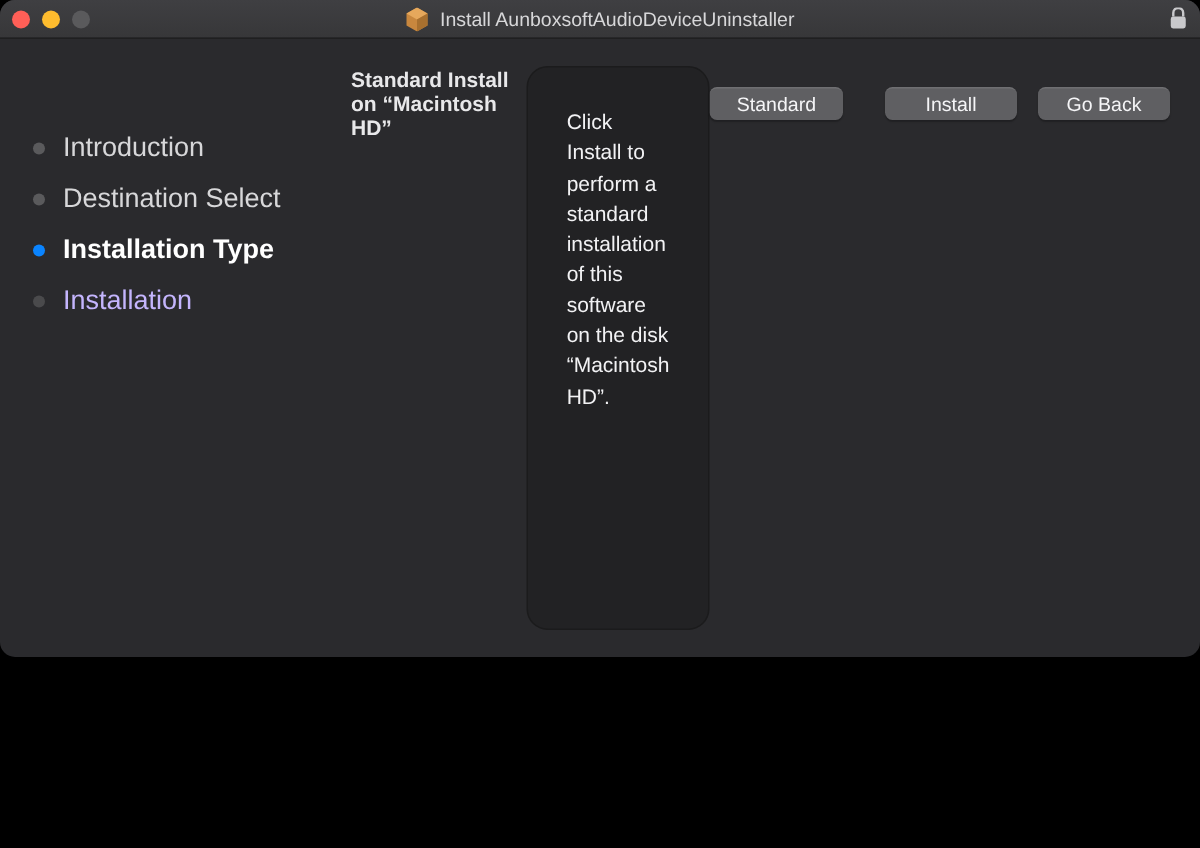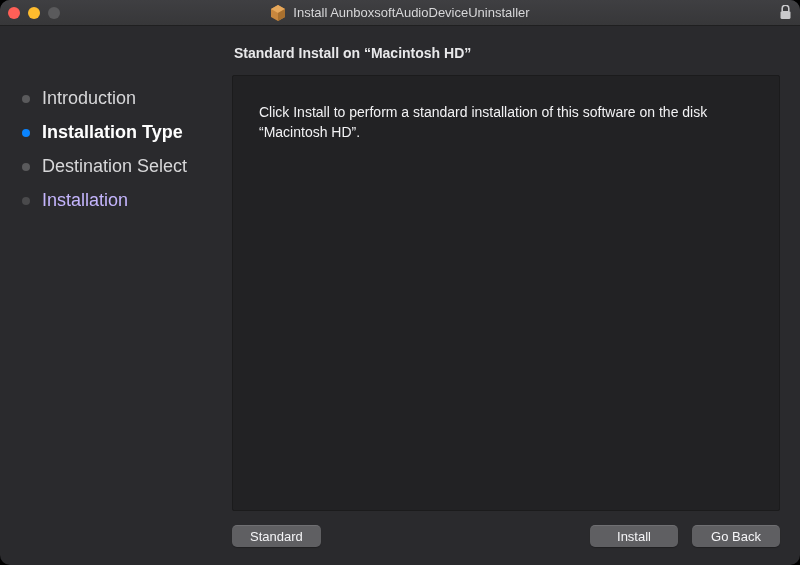--- a/index.html
+++ b/index.html
@@ -5,21 +5,21 @@
     * { box-sizing: border-box; margin: 0; padding: 0; }
     body {
       font-family: -apple-system, BlinkMacSystemFont, "Segoe UI", Helvetica, Arial, sans-serif;
       background: #000;
       width: 800px;
       height: 565px;
       overflow: hidden;
     }
     .window {
       width: 800px;
-      height: 565px;
+      height: 438px;
       background: #2A2A2D;
       border-radius: 10px;
       overflow: hidden;
       display: flex;
       flex-direction: column;
       box-shadow: 0 0 0 1px rgba(0,0,0,0.5);
     }
     .titlebar {
       height: 26px;
       background: linear-gradient(#3F3F42, #373739);
@@ -95,33 +95,33 @@
       flex-shrink: 0;
     }
     .step.done .step-label { color: #D7D7D9; }
     .step.active .bullet { background: #0A84FF; }
     .step.active .step-label { color: #FFFFFF; font-weight: 700; }
     .step.pending .step-label { color: #c4b5fd; }
     .step.pending .bullet { background: #4A4A4C; }
     .main {
       flex: 1;
       display: flex;
-      flex-direction: column;
+      flex-direction: row;
     }
     .main-heading {
       color: #E8E8EA;
       font-size: 14px;
       font-weight: 600;
       margin: 1px 0 14px 2px;
     }
     .content-box {
       flex: 1;
       background: #222224;
       border: 1px solid #1b1b1c;
-      border-radius: 2px;
+      border-radius: 14px;
       padding: 26px 26px;
     }
     .content-text {
       color: #F2F2F4;
       font-size: 14px;
       line-height: 1.45;
     }
     .button-row {
       display: flex;
       margin-top: 14px;
@@ -173,27 +173,27 @@
       </span>
     </div>
   </div>
 
   <div class="body">
     <div class="sidebar">
       <div class="step done">
         <span class="bullet"></span>
         <span class="step-label">Introduction</span>
       </div>
+      <div class="step done">
+        <span class="bullet"></span>
+        <span class="step-label">Destination Select</span>
+      </div>
       <div class="step active">
         <span class="bullet"></span>
         <span class="step-label">Installation Type</span>
-      </div>
-      <div class="step done">
-        <span class="bullet"></span>
-        <span class="step-label">Destination Select</span>
       </div>
       <div class="step pending">
         <span class="bullet"></span>
         <span class="step-label">Installation</span>
       </div>
     </div>
 
     <div class="main">
       <div class="main-heading">Standard Install on “Macintosh HD”</div>
       <div class="content-box">

